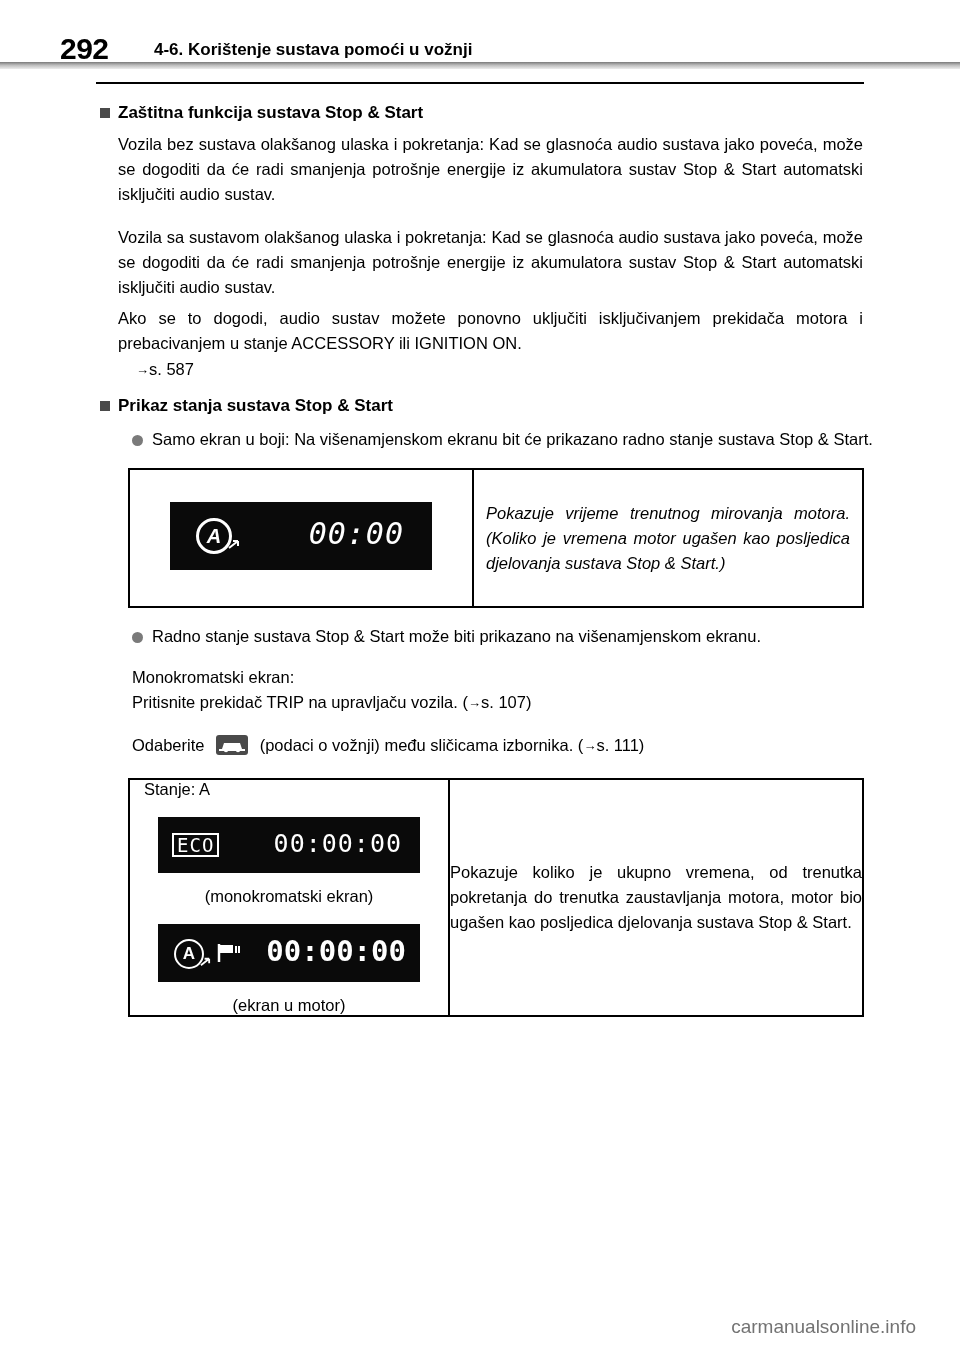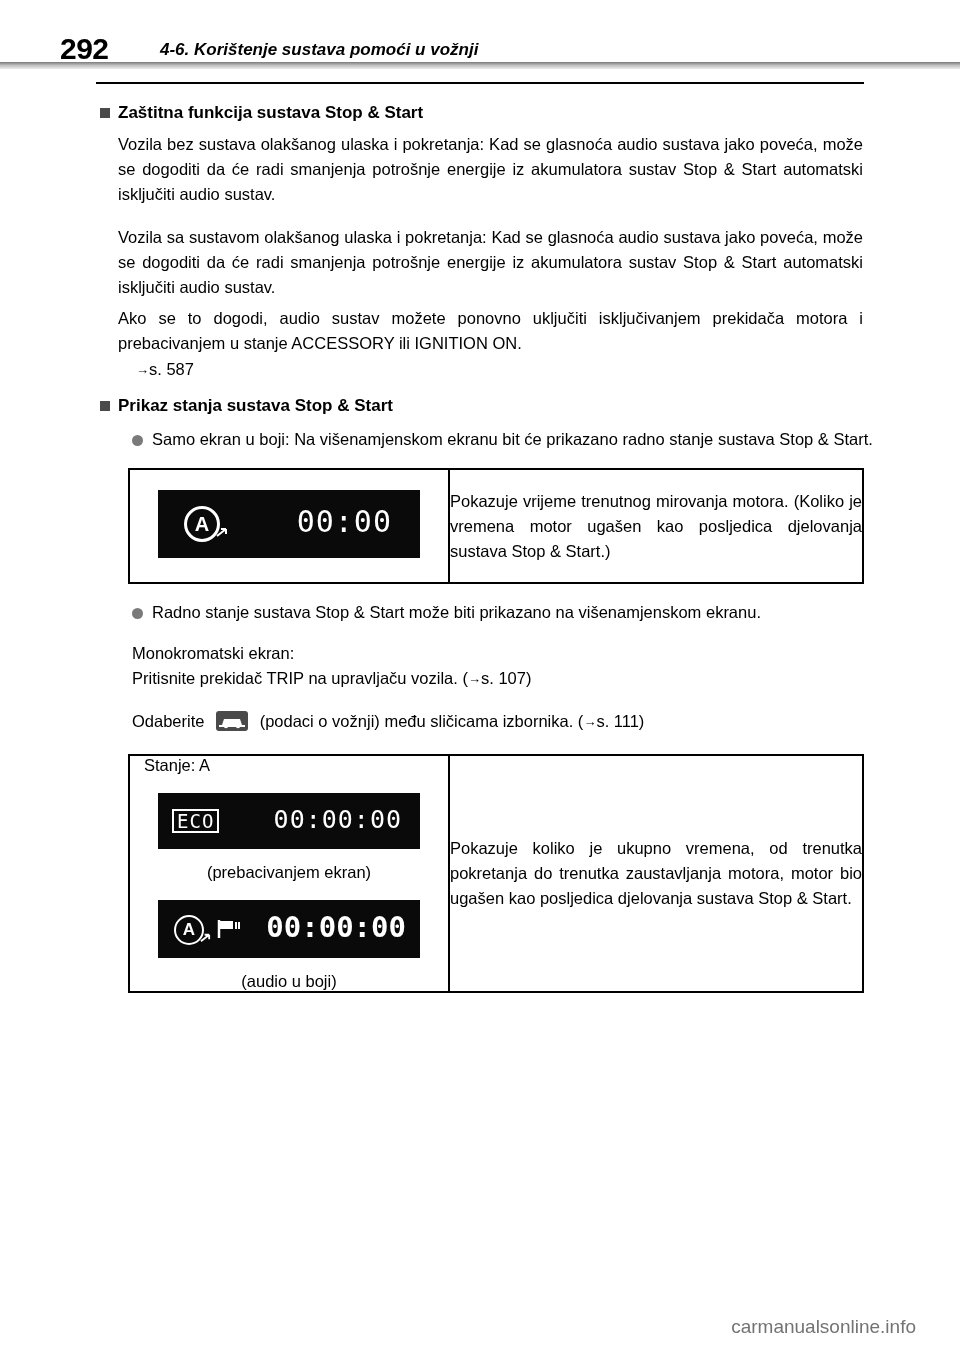--- a/index.html
+++ b/index.html
@@ -31,24 +31,23 @@
   }
   .page-number {
     position: absolute;
     left: 60px; top: 14px;
     font-size: 30px;
     font-weight: bold;
     letter-spacing: -0.5px;
   }
   .header-title {
     position: absolute;
-    left: 160px; top: 22px;
+    left: 154px; top: 22px;
     font-size: 17px;
     font-weight: bold;
-    font-style: italic;
   }
   .header-rule {
     position: absolute;
     left: 0; top: 62px;
     width: 960px;
     height: 7px;
     background: linear-gradient(to bottom, #7a7a7a 0%, #bdbdbd 45%, #ededed 100%);
   }
   .content-rule {
     position: absolute;
@@ -129,21 +128,22 @@
   .table1 {
     margin-top: 16px;
     margin-left: 32px;
     width: 736px;
     border: 2px solid #000;
     border-collapse: collapse;
   }
   .table1 td {
     border: 2px solid #000;
     vertical-align: middle;
-    padding: 0;
+    padding: 12px;
+    font-style: italic;
   }
   .cell-img1 {
     width: 318px;
     height: 112px;
     text-align: center;
   }
   .cell-text1 {
     padding: 10px 12px 10px 12px;
     font-size: 16.5px;
     line-height: 25px;
@@ -359,36 +359,36 @@
     <table class="table2">
       <tbody>
           <tr>
         <td class="cell-left2">
           <div class="state-label">Stanje: A</div>
 
           <div class="disp disp2">
             <div class="eco-word">ECO</div>
             <div class="time2">00:00:00</div>
           </div>
-          <div class="cap">(prebacivanjem ekran)</div>
+          <div class="cap">(monokromatski ekran)</div>
 
           <div class="disp disp3">
             <div class="a-ring">A</div>
             <svg class="a-arrow" viewBox="0 0 12 12">
               <path d="M1 10 L10 3 M10 3 L5 3 M10 3 L10 8" stroke="#ffffff" stroke-width="2" fill="none"></path>
             </svg>
             <svg class="flag-icon" width="26" height="22" viewBox="0 0 26 22">
               <path d="M3 2 L3 20" stroke="#ffffff" stroke-width="2.5" fill="none"></path>
               <path d="M4 3 L17 3 L17 11 L4 11 Z" fill="#ffffff"></path>
               <rect x="19" y="4" width="2" height="7" fill="#ffffff"></rect>
               <rect x="22" y="4" width="2" height="7" fill="#ffffff"></rect>
             </svg>
             <div class="time3">00:00:00</div>
           </div>
-          <div class="cap">(audio u boji)</div>
+          <div class="cap">(ekran u motor)</div>
         </td>
         <td class="cell-text2">Pokazuje koliko je ukupno vremena, od trenutka pokretanja do trenutka zaustavljanja motora, motor bio ugašen kao posljedica djelovanja sustava Stop &amp; Start.</td>
       </tr>
     </tbody>
       </table>
 
   </div>
 
   <div class="footer">carmanualsonline.info</div>
 </div>

